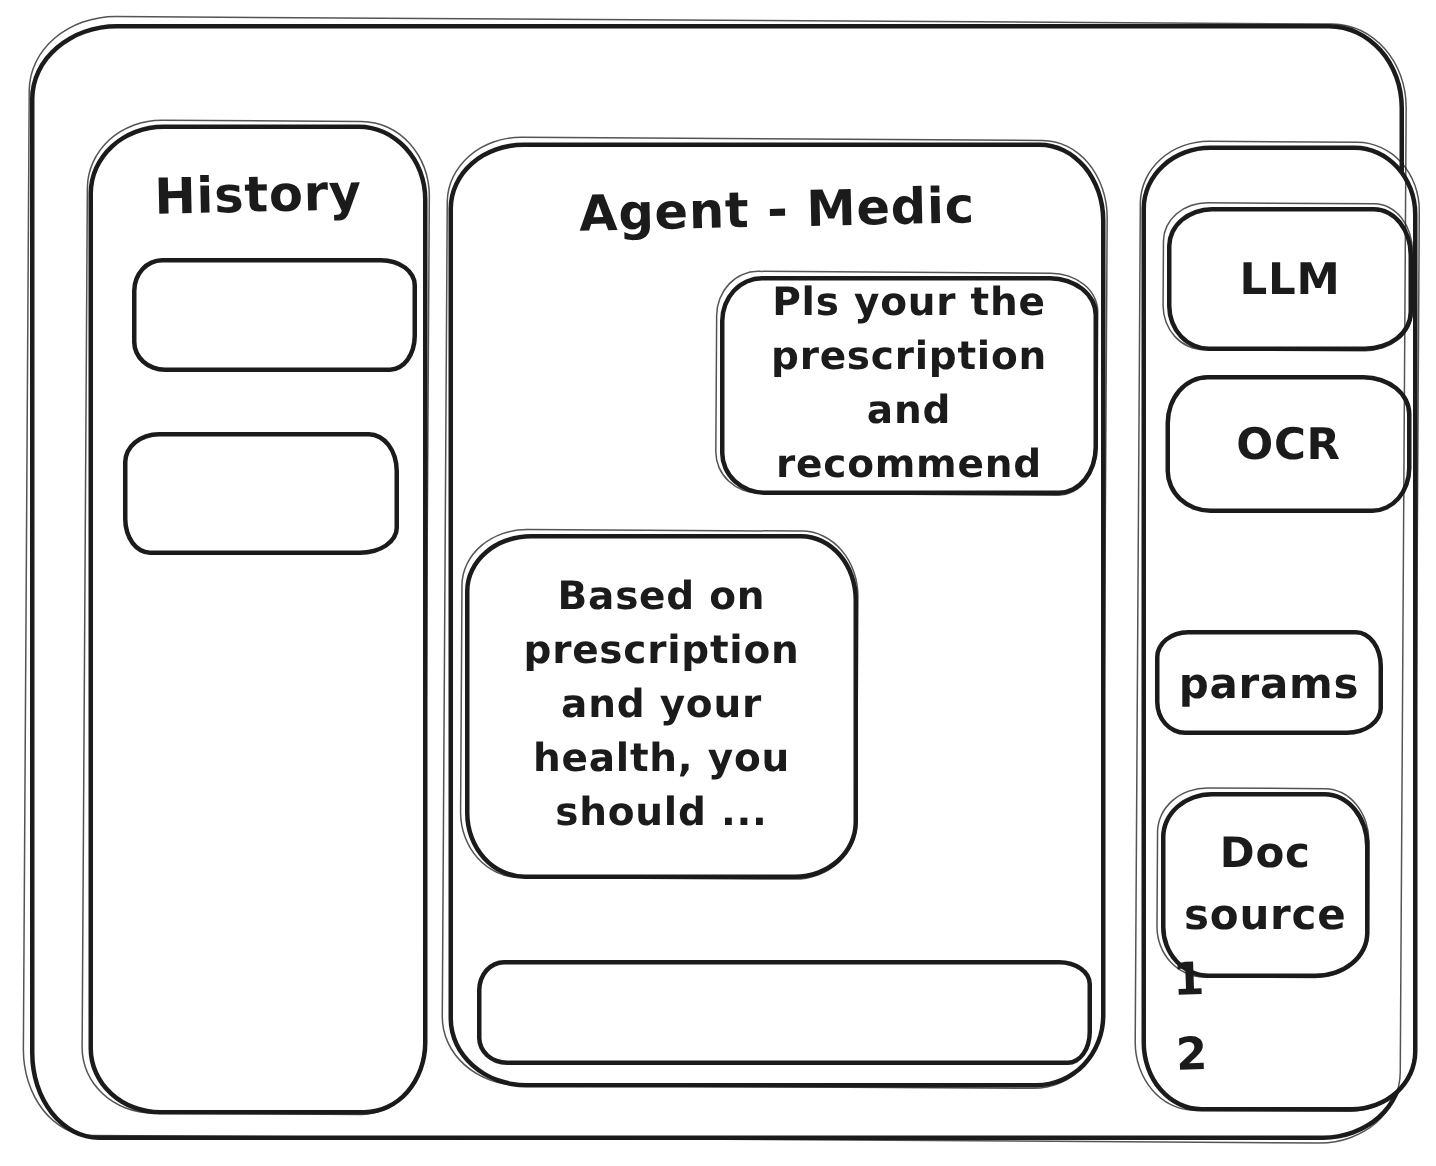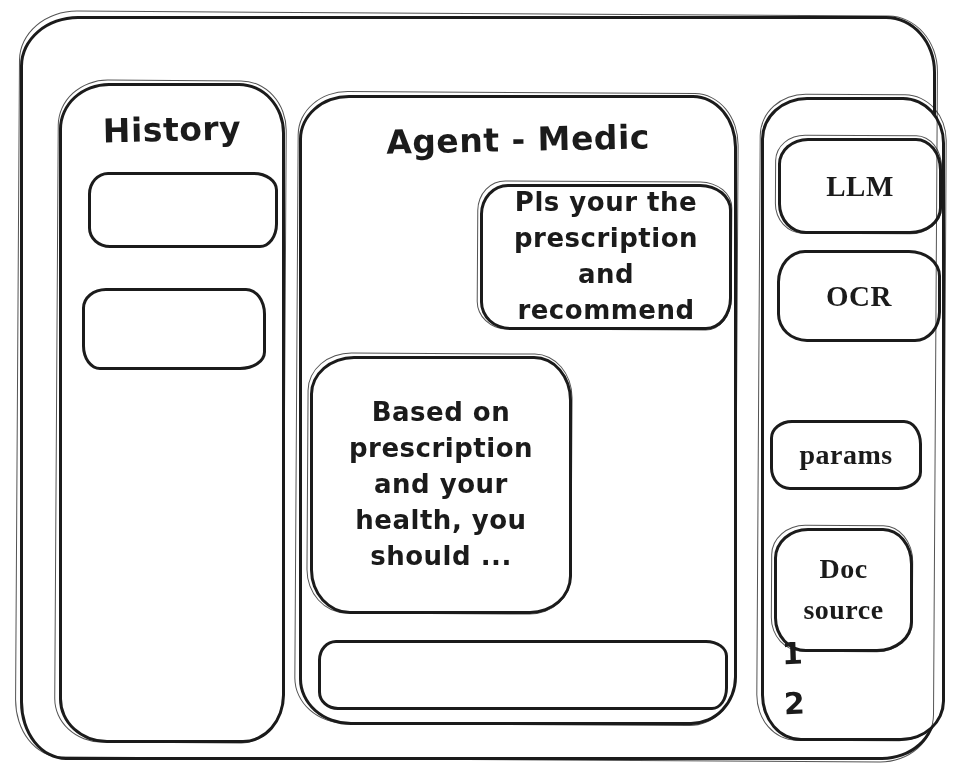--- a/index.html
+++ b/index.html
@@ -49,21 +49,20 @@
     line-height:1.38;
     padding:10px 14px;
   }
   .btn{
     display:flex;
     align-items:center;
     justify-content:center;
     text-align:center;
     font-size:29px;
     cursor:pointer;
-    font-family:Liberation Serif, serif;
   }
   .num{
     font-size:30px;
     font-weight:bold;
     transform:rotate(-2deg);
   }
 
   
   #window{
     left:20px;top:16px;width:916px;height:744px;
@@ -90,21 +89,21 @@
   #chat-panel{
     left:276px;top:76px;width:438px;height:630px;
     border-radius:50px 44px 46px 52px / 44px 52px 48px 46px;
   }
   #chat-title{left:0;top:22px;width:100%;}
   #msg-user{
     left:178px;top:86px;width:252px;height:146px;
     border-radius:28px 32px 26px 30px / 30px 26px 32px 28px;
   }
   #msg-agent{
-    left:8px;top:258px;width:262px;height:258px;
+    left:8px;top:258px;width:262px;height:230px;
     border-radius:44px 38px 42px 40px / 38px 44px 38px 44px;
   }
   #chat-input{
     left:16px;top:542px;width:410px;height:70px;
     border-radius:18px 22px 16px 20px / 20px 16px 22px 18px;
     font:inherit;font-size:26px;font-weight:bold;color:var(--ink);
     padding:0 18px;outline:none;
   }
 
   

